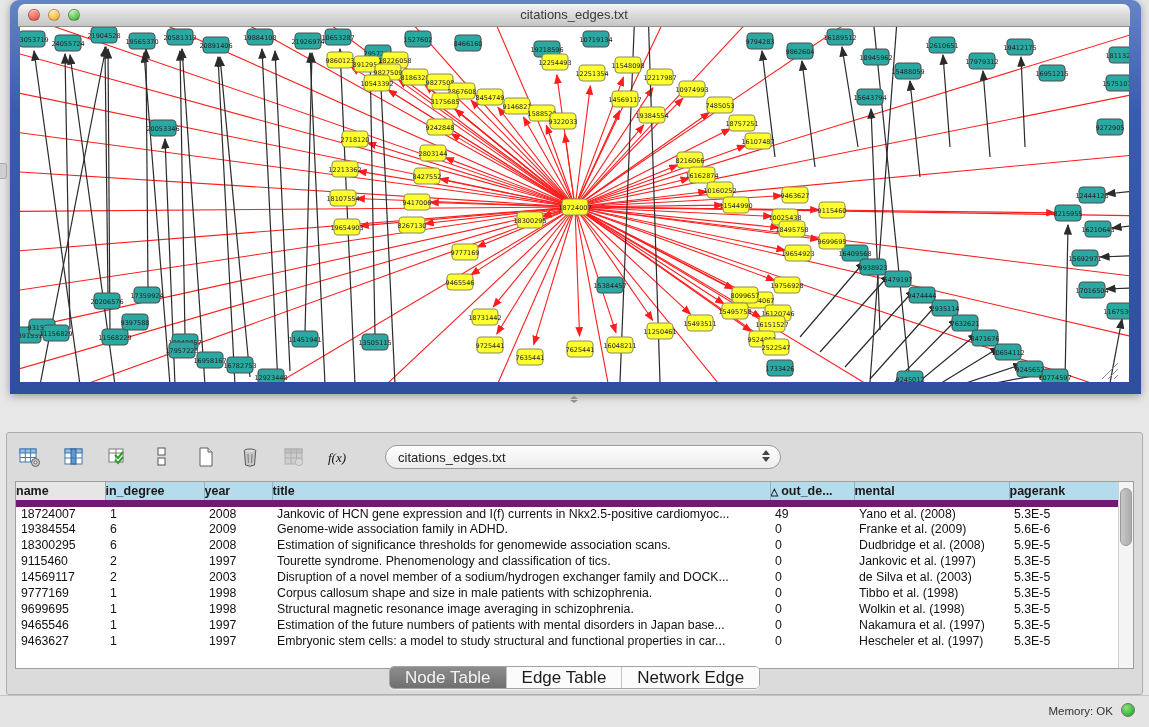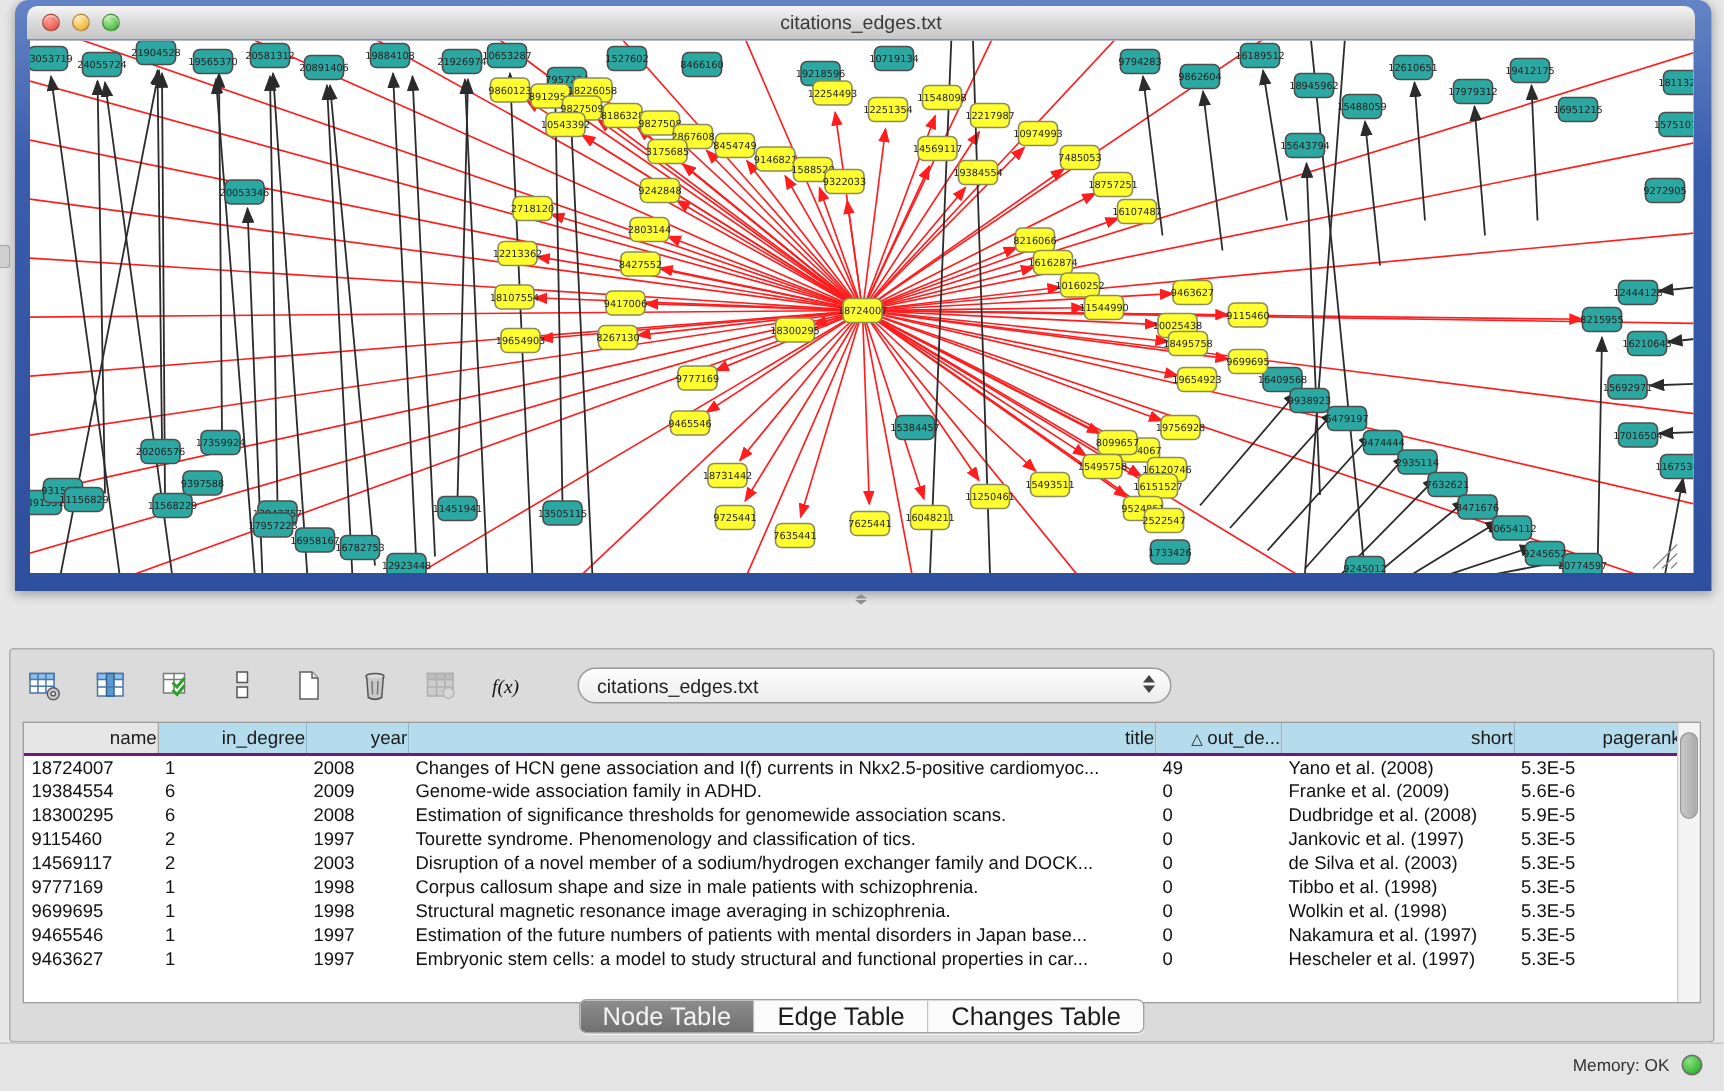--- a/index.html
+++ b/index.html
@@ -61,22 +61,22 @@
     padding:0 26px 0 12px;cursor:pointer;}
   .combo-text{font-size:13px;color:#222;}
   .combo-arrows{position:absolute;right:10px;top:4px;display:flex;flex-direction:column;gap:2px;}
   .combo-arrows i{display:block;width:0;height:0;border-left:4px solid transparent;border-right:4px solid transparent;}
   .combo-arrows i.up{border-bottom:5px solid #444;}
   .combo-arrows i.dn{border-top:5px solid #444;}
 
   .table-area{position:absolute;left:8px;right:8px;top:48px;height:188px;background:#fff;
     border:1px solid #9e9e9e;}
   table.grid{border-collapse:collapse;table-layout:fixed;width:1105px;}
-  table.grid th{height:21px;font-size:12.5px;font-weight:normal;color:#1a1a1a;text-align:right;
-    background:var(--hdr-blue);border-right:1px solid #8fb6c6;border-bottom:2px solid #701a75;overflow:hidden;white-space:nowrap;}
+  table.grid th{height:21px;font-size:12.5px;font-weight:bold;color:#1a1a1a;text-align:left;
+    background:var(--hdr-blue);border-right:1px solid #8fb6c6;border-bottom:7px solid #701a75;overflow:hidden;white-space:nowrap;}
   table.grid th.gray{background:#e6e6e6;border-right:1px solid #aaa;}
   table.grid td{height:16px;font-size:12.3px;color:#111;padding:0 5px;white-space:nowrap;
     overflow:hidden;text-overflow:ellipsis;}
   .sort-tri{font-size:10px;margin-right:3px;}
   .vscroll{position:absolute;right:0;top:0;bottom:0;width:15px;background:#f4f4f4;border-left:1px solid #cfcfcf;}
   .thumb{position:absolute;left:1px;right:1px;top:6px;height:58px;border-radius:7px;
     background:linear-gradient(90deg,#c9c9c9,#ababab);border:1px solid #9a9a9a;}
 
   .tabs-row{position:absolute;left:0;right:0;bottom:5px;display:flex;justify-content:center;}
   .tabs{display:flex;border:1px solid #a4a4a4;border-radius:5px;overflow:hidden;background:#fbfbfb;
@@ -852,30 +852,30 @@
             <col style="width: 155px;">
             <col style="width: 112px;">
           </colgroup>
         <thead>
             <tr id="hrow">
               <th class="gray">name</th>
               <th>in_degree</th>
               <th>year</th>
               <th>title</th>
               <th><span class="sort-tri">△</span>out_de...</th>
-              <th>short</th>
+              <th>mental</th>
               <th>pagerank</th>
             </tr>
           </thead>
         <tbody id="brows">
             <tr>
               <td>18724007</td>
               <td>1</td>
               <td>2008</td>
-              <td>Changes of HCN gene association and I(f) currents in Nkx2.5-positive cardiomyoc...</td>
+              <td>Jankovic of HCN gene expression and I(f) currents in Nkx2.5-positive cardiomyoc...</td>
               <td>49</td>
               <td>Yano et al. (2008)</td>
               <td>5.3E-5</td>
             </tr>
             <tr>
               <td>19384554</td>
               <td>6</td>
               <td>2009</td>
               <td>Genome-wide association family in ADHD.</td>
               <td>0</td>
@@ -949,21 +949,21 @@
       </table>
       <div class="vscroll">
         <div class="thumb"></div>
       </div>
     </div>
 
     <div class="tabs-row">
       <div class="tabs" id="tabs">
           <button class="tab sel">Node Table</button>
           <button class="tab">Edge Table</button>
-          <button class="tab">Changes Table</button>
+          <button class="tab">Network Edge</button>
         </div>
     </div>
   </div>
 
   <div class="statusbar">
     <span class="mem">Memory: OK</span>
     <span class="memdot"></span>
   </div>
 
 </div>

